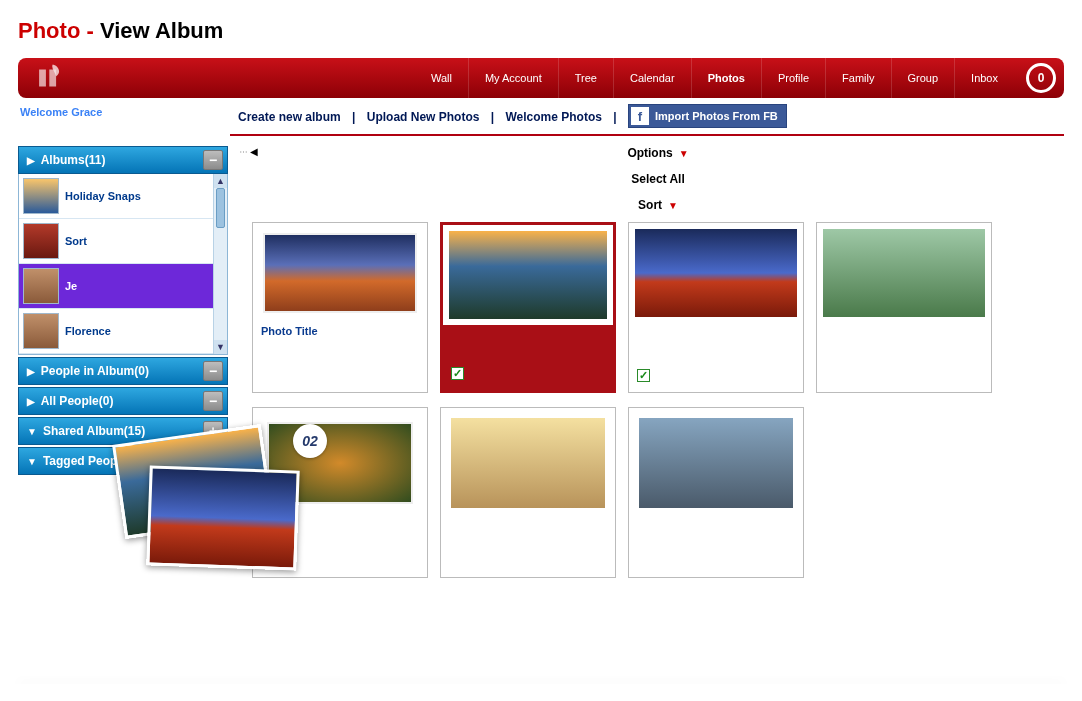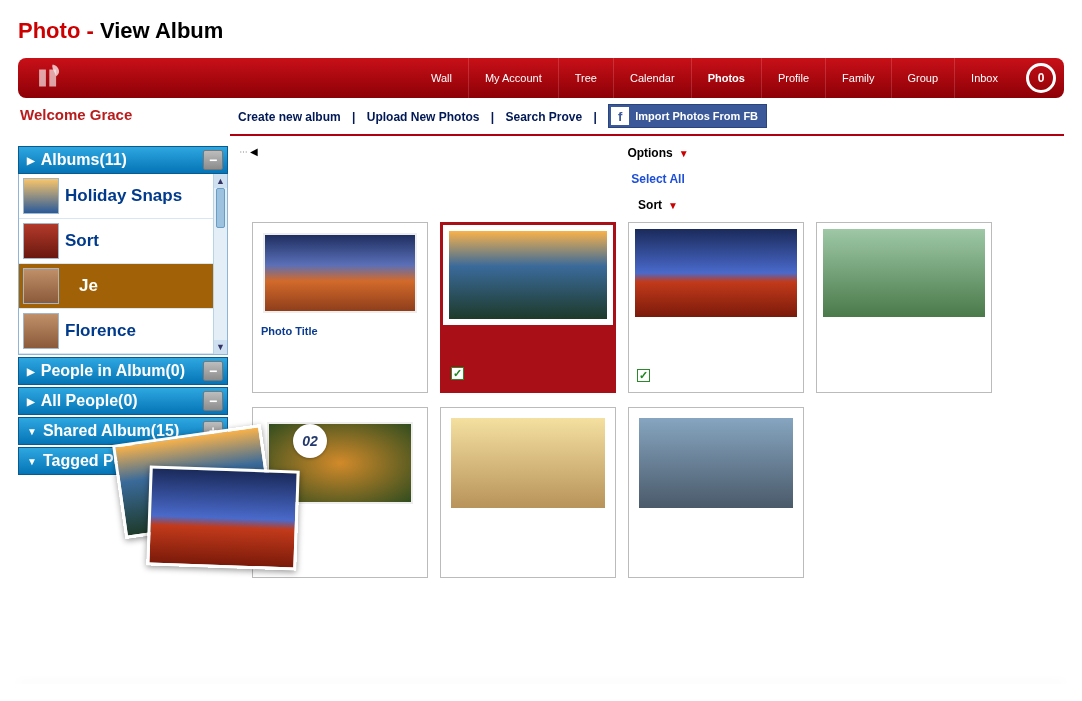--- a/index.html
+++ b/index.html
@@ -14,66 +14,66 @@
 .topnav .logo { width: 50px; height: 40px; display: flex; align-items: center; justify-content: center; margin-right: 8px; }
 .topnav .logo svg { width: 34px; height: 34px; opacity: 0.9; }
 .topnav .nav-items { margin-left: auto; display: flex; align-items: center; height: 100%; }
 .topnav .nav-item { color: #fff; padding: 0 16px; height: 100%; display: flex; align-items: center; cursor: pointer; font-size: 11px; border-left: 1px solid rgba(255,255,255,0.15); }
 .topnav .nav-item:first-child { border-left: none; }
 .topnav .nav-item.active { font-weight: bold; }
 .topnav .badge { width: 30px; height: 30px; border: 3px solid #fff; border-radius: 50%; display: flex; align-items: center; justify-content: center; margin-left: 12px; color: #fff; font-weight: bold; }
 
 
 .subnav-row { display: flex; margin-top: 4px; }
-.welcome { width: 212px; font-weight: bold; color: #b91c1c; padding: 4px 2px; font-size: 15px; }
+.welcome { width: 212px; font-weight: bold; color: #3b82f6; padding: 4px 2px; font-size: 11px; }
 .subnav { flex: 1; padding: 2px 0 6px 8px; border-bottom: 2px solid #b00010; }
 .subnav a { color: #001855; font-weight: bold; text-decoration: none; cursor: pointer; }
 .subnav .sep { color: #001855; margin: 0 8px; font-weight: bold; }
 .fb-btn { display: inline-flex; align-items: center; background: #3b5998; color: #fff; font-weight: bold; padding: 2px 8px 2px 2px; border: 1px solid #29447e; cursor: pointer; font-size: 11px; }
 .fb-btn .fb-icon { background: #fff; color: #3b5998; width: 18px; height: 18px; display: inline-flex; align-items: center; justify-content: center; font-weight: bold; margin-right: 6px; font-size: 13px; }
 
 
 .body-row { display: flex; margin-top: 8px; position: relative; }
 .sidebar { width: 210px; }
 .content { flex: 1; padding-left: 24px; position: relative; }
 
 
 .sb-section-head { background: linear-gradient(#2ea7e0, #0474b6); color: #fff; font-weight: bold; height: 28px; display: flex; align-items: center; padding: 0 4px 0 8px; border: 1px solid #0a5a90; cursor: pointer; margin-top: 2px; }
 .sb-section-head .arrow { margin-right: 6px; font-size: 10px; display:inline-block; }
-.sb-section-head .title { flex: 1; font-size: 16px; }
+.sb-section-head .title { flex: 1; font-size: 12px; }
 .sb-section-head .toggle { width: 20px; height: 20px; background: linear-gradient(#bdbdbd,#8c8c8c); color: #fff; display: flex; align-items: center; justify-content: center; font-weight: bold; border-radius: 2px; border: 1px solid #777; font-size: 14px; }
 .album-list { border: 1px solid #8db6d6; border-top: none; max-height: 270px; overflow: hidden; position: relative; background: #fff; }
 .album-list .scrollbar { position: absolute; right: 0; top: 0; bottom: 0; width: 14px; background: #e3eef7; border-left: 1px solid #b8d2e6; }
 .album-list .scrollbar .up, .album-list .scrollbar .down { height: 14px; background: #cfe1f0; text-align: center; font-size: 9px; color: #336; cursor: pointer; line-height: 14px; }
 .album-list .scrollbar .thumb { position: absolute; top: 14px; left: 2px; right: 2px; height: 40px; background: #9cc2e0; border: 1px solid #6a9dc4; border-radius: 2px; }
 .album-list .scrollbar .down { position: absolute; bottom: 0; left: 0; right: 0; }
 .album-item { display: flex; align-items: center; padding: 4px 16px 4px 4px; border-bottom: 1px solid #d7e6f2; cursor: pointer; }
-.album-item.selected { background: #a16207; gap: 14px; }
+.album-item.selected { background: #6d28d9; }
 .album-item .thumb { width: 36px; height: 36px; border: 1px solid #a0b8cc; margin-right: 6px; flex: none; background-size: cover; background-position: center; }
-.album-item .label { color: #003a8c; font-weight: bold; font-size: 17px; }
+.album-item .label { color: #003a8c; font-weight: bold; font-size: 11px; }
 .album-item.selected .label { color: #fff; }
 
 
 .drag-preview { position: absolute; left: 110px; top: 310px; width: 185px; z-index: 50; pointer-events: none; font-style: italic; }
 .drag-preview .stack { position: relative; width: 160px; height: 110px; }
 .drag-preview .card { position: absolute; border: 3px solid #fff; box-shadow: 0 2px 6px rgba(0,0,0,0.4); background-size: cover; background-position: center; }
 .drag-preview .card.a { width: 150px; height: 95px; transform: rotate(-8deg); top: -20px; left: -10px; }
 .drag-preview .card.b { width: 150px; height: 100px; transform: rotate(2deg); top: 14px; left: 20px; }
 .drag-preview .count { position: absolute; top: -30px; left: 165px; width: 34px; height: 34px; background: #fff; border-radius: 50%; color: #24396b; font-weight: bold; display: flex; align-items: center; justify-content: center; font-size: 14px; box-shadow: 0 1px 3px rgba(0,0,0,0.3); }
 
 
 .divider { position: absolute; left: 217px; top: 0; width: 18px; display: flex; align-items: flex-start; }
 .divider .dots { color: #888; writing-mode: vertical-rl; font-size: 8px; letter-spacing: 2px; margin-top: 4px; margin-left:4px;}
 .divider .tri { color: #000; font-size: 10px; margin-top: 2px; margin-left:2px;}
 
 
 .toolbar { display: flex; align-items: center; gap: 12px; padding: 2px 0 10px; flex-direction: column; }
 .toolbar .item { display: flex; align-items: center; gap: 6px; font-weight: bold; cursor: pointer; }
 .toolbar .tri-red { color: #c00; font-size: 10px; }
-.toolbar .select-all { color: #1d4ed8; }
+.toolbar .select-all { color: #000000; }
 
 
 .grid { display: grid; grid-template-columns: repeat(4, 176px); gap: 2px 12px; }
 .card { width: 176px; border: 1px solid #bbb; background: #fff; position: relative; }
 .card .img-wrap { width: 100%; height: 100px; padding: 6px; }
 .card .img { width: 100%; height: 100%; background-size: cover; background-position: center; }
 .card.large { height: 171px; }
 .card.short { height: 171px; }
 .card .caption { padding: 2px 8px; color: #0a3b8f; font-weight: bold; font-size: 11px; }
 .card.selected { border: 3px solid #a90f16; background: #a90f16; }
@@ -126,21 +126,21 @@
     <div class="badge">0</div>
   </div>
 
   <div class="subnav-row">
     <div class="welcome">Welcome Grace</div>
     <div class="subnav">
       <a>Create new album</a>
       <span class="sep">|</span>
       <a>Upload New Photos</a>
       <span class="sep">|</span>
-      <a>Search Prove</a>
+      <a>Welcome Photos</a>
       <span class="sep">|</span>
       <span class="fb-btn">
         <span class="fb-icon">f</span>
         <span>Import Photos From FB</span>
       </span>
     </div>
   </div>
 
   <div class="body-row">
     <div class="divider">

